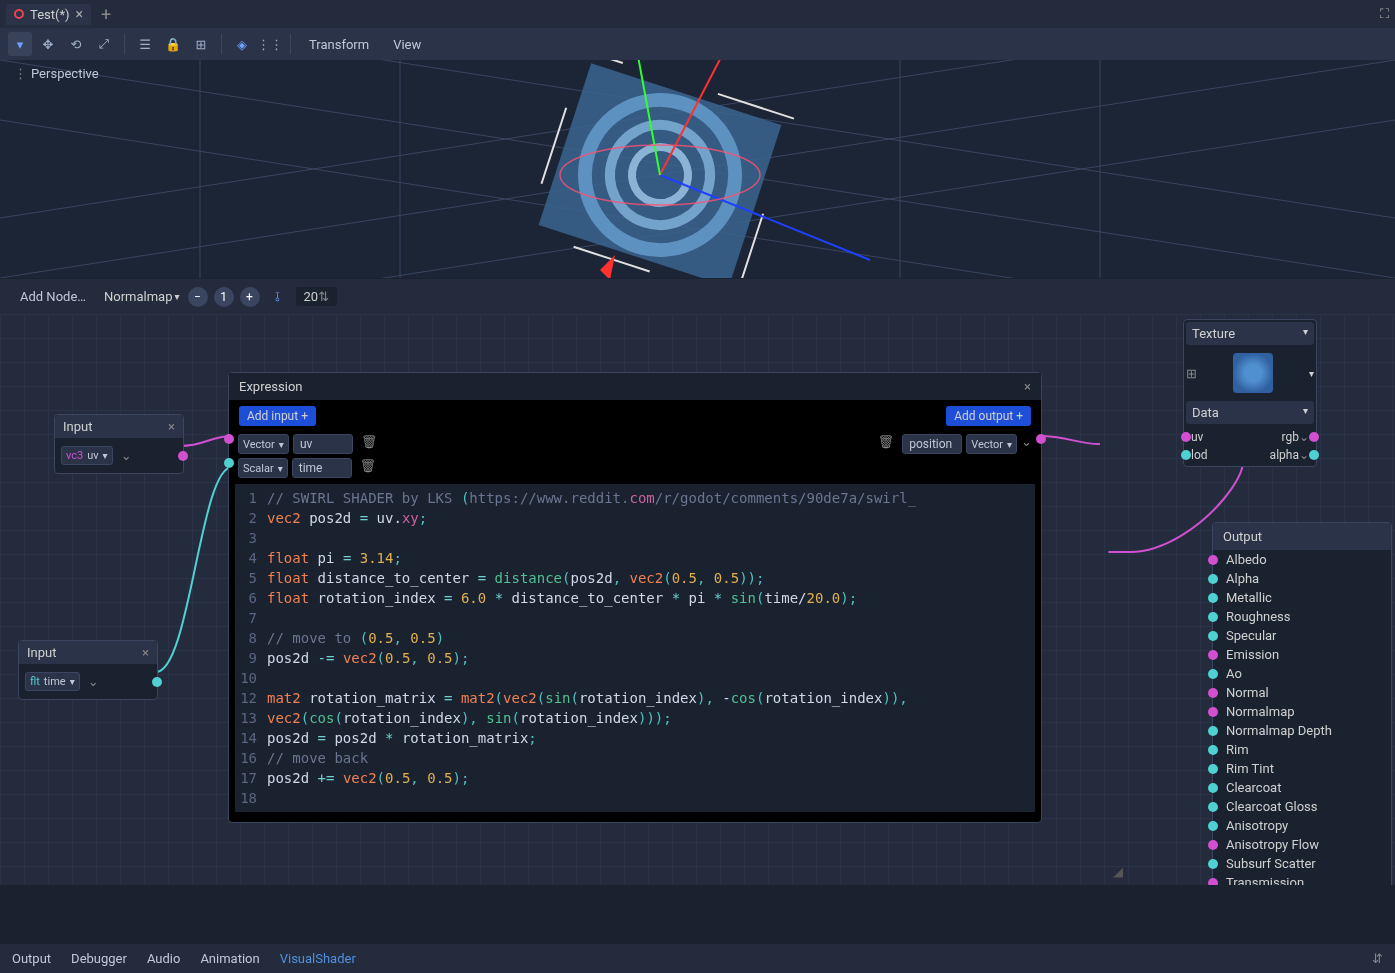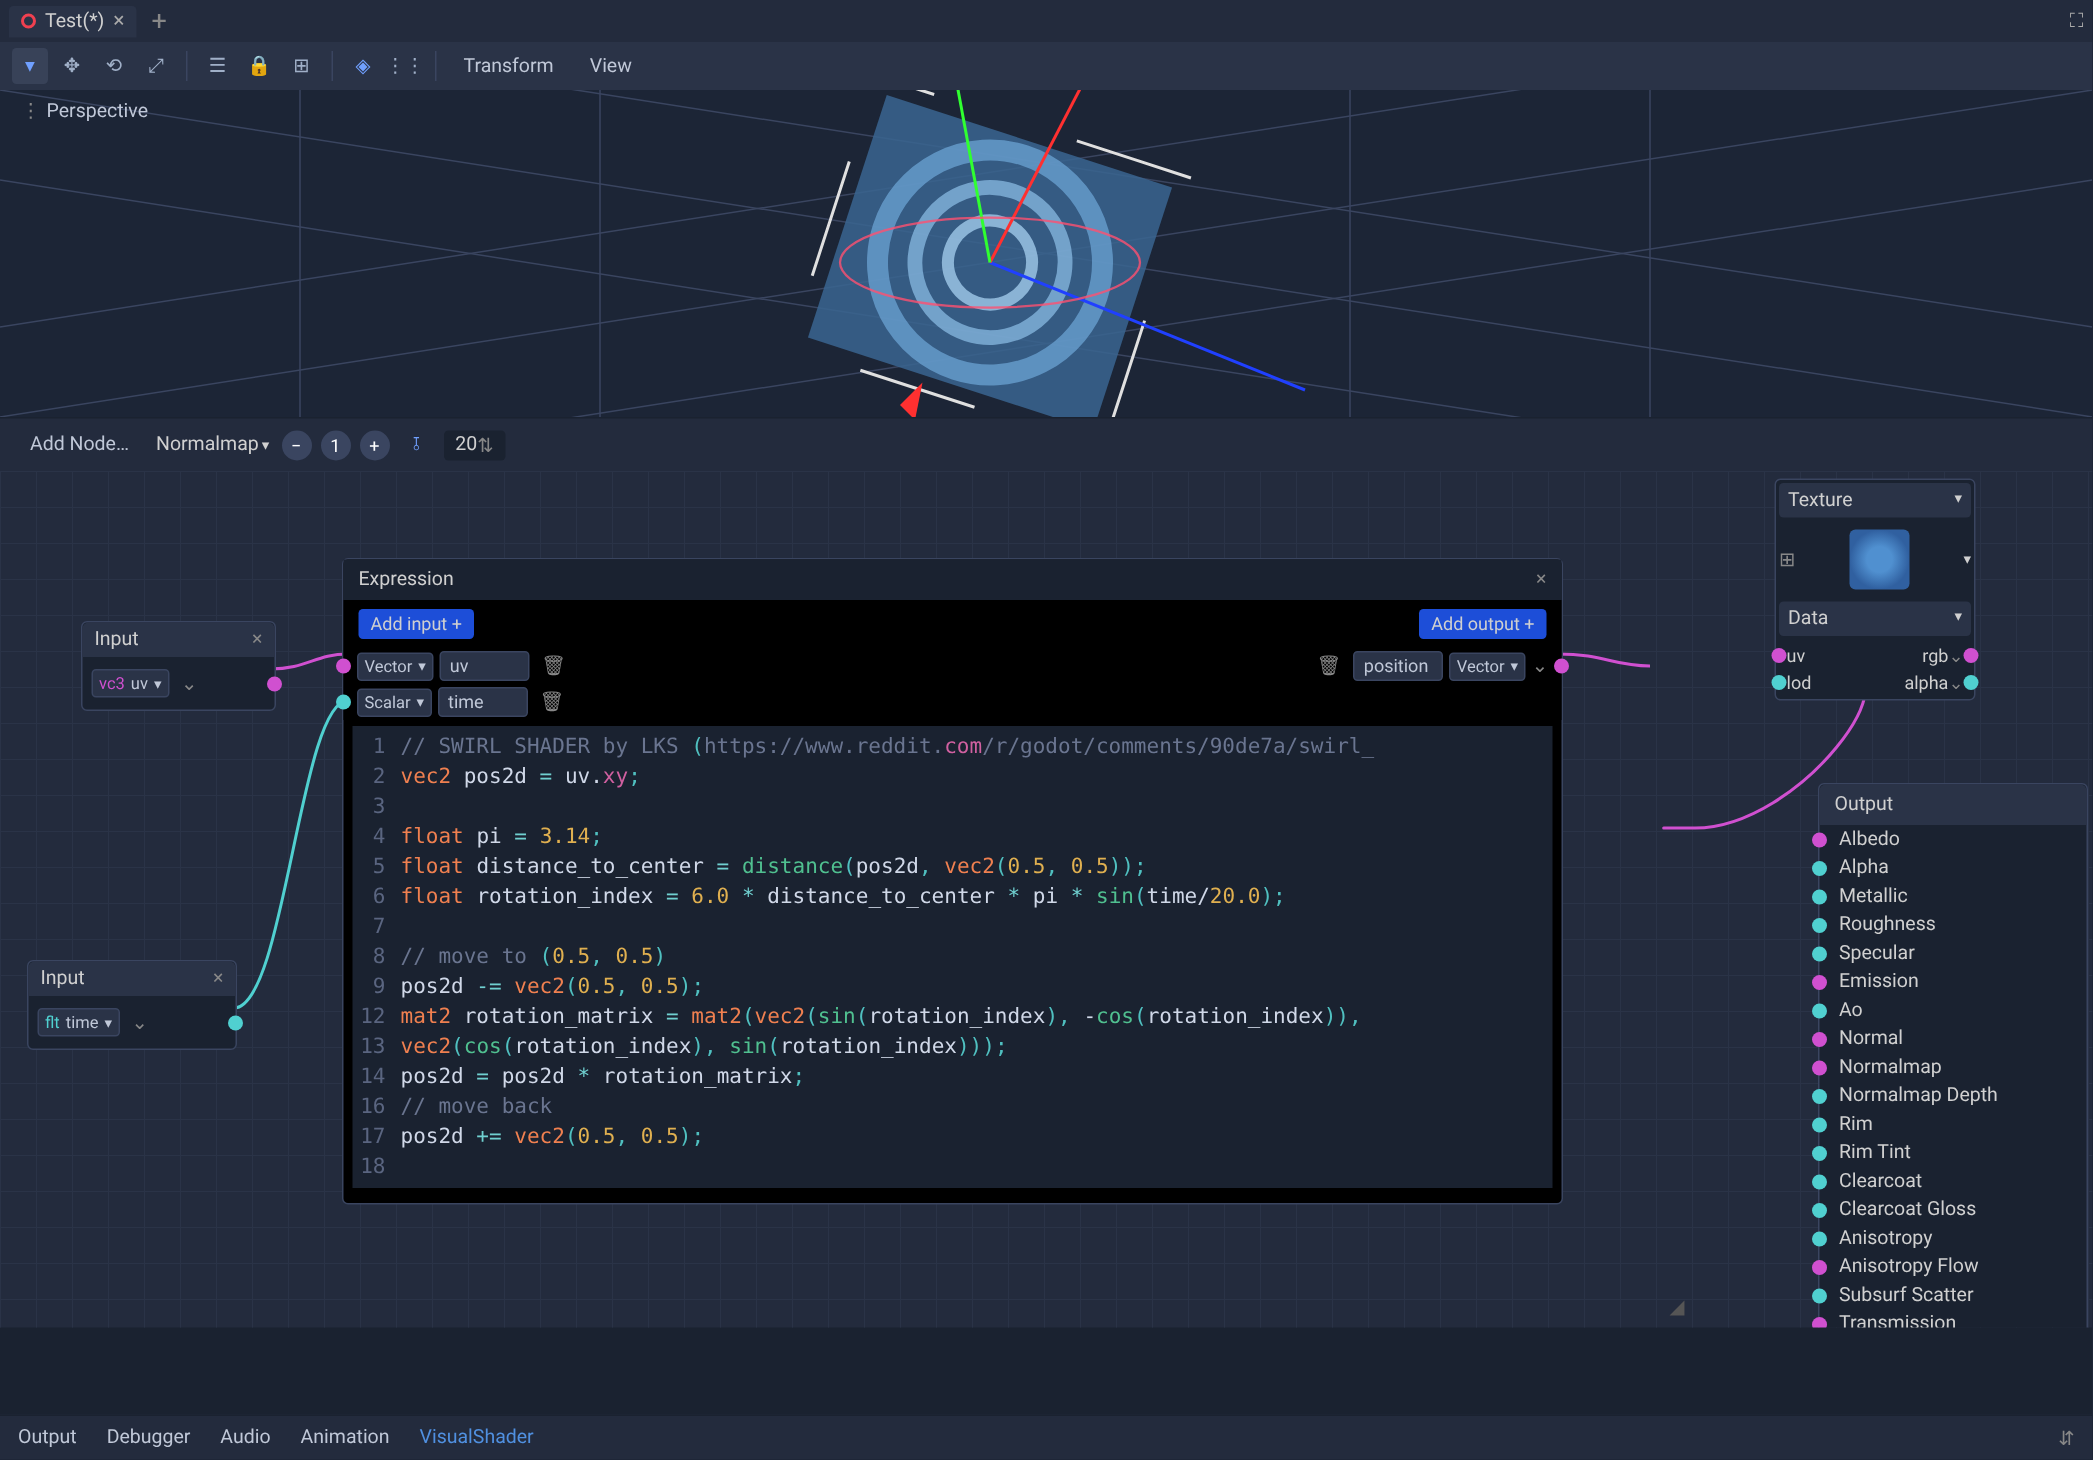--- a/index.html
+++ b/index.html
@@ -51,21 +51,21 @@
 .mini-select { background: #2a3347; border: 1px solid #3a4560; color: #c0c8d8; padding: 2px 4px; border-radius: 3px; font-size: 11px; display:flex; align-items:center; gap:4px; }
 .mini-input { background: #2a3347; border: 1px solid #3a4560; color: #c0c8d8; padding: 2px 6px; border-radius: 3px; font-size: 12px; min-width: 60px; }
 
 
 .expr-node { position: absolute; left: 228px; top: 58px; width: 814px; background: #000; border: 1px solid #3a4560; border-radius: 4px; }
 .expr-title { background: #1a2230; padding: 6px 10px; display: flex; justify-content: space-between; }
 .expr-btns { display: flex; justify-content: space-between; padding: 6px 10px; background: #000; }
 .add-btn { background: #1d4ed8; padding: 3px 8px; border-radius: 3px; cursor: pointer; font-size: 12px; }
 .expr-ports { display: flex; justify-content: space-between; padding: 2px 6px; background: #000; }
 .expr-ports-left, .expr-ports-right { display: flex; flex-direction: column; gap: 4px; }
-.expr-port-row { display: flex; align-items: center; gap: 4px; }
+.expr-port-row { display: flex; gap: 4px; }
 .code-area { background: #1a2230; margin: 4px 6px 10px 6px; font-family: 'Menlo','Consolas',monospace; font-size: 14px; line-height: 20px; padding: 4px 0; overflow:hidden; }
 .code-line { display: flex; }
 .lineno { width: 32px; text-align: right; color: #5a6580; padding-right: 10px; user-select: none; }
 .c-type { color: #f08050; }
 .c-num { color: #e0b050; }
 .c-fn { color: #50c090; }
 .c-comm { color: #6a7590; }
 .c-prop { color: #d060a0; }
 .c-punct { color: #50c0c0; }
 .c-op { color: #70d0d0; }
@@ -284,20 +284,24 @@
         </div>
         <div class="code-line">
           <span class="lineno">8</span>
           <span class="c-id"><span class="c-comm">// move to <span class="c-punct">(</span><span class="c-num">0.5</span><span class="c-punct">,</span> <span class="c-num">0.5</span><span class="c-punct">)</span></span></span>
         </div>
         <div class="code-line">
           <span class="lineno">9</span>
           <span class="c-id">pos2d <span class="c-op">-=</span> <span class="c-type">vec2</span><span class="c-punct">(</span><span class="c-num">0.5</span><span class="c-punct">,</span> <span class="c-num">0.5</span><span class="c-punct">)</span><span class="c-punct">;</span></span>
         </div>
         <div class="code-line">
+          <span class="lineno">10</span>
+          <span class="c-id">&nbsp;</span>
+        </div>
+        <div class="code-line">
           <span class="lineno">12</span>
           <span class="c-id"><span class="c-type">mat2</span> rotation_matrix <span class="c-op">=</span> <span class="c-type">mat2</span><span class="c-punct">(</span><span class="c-type">vec2</span><span class="c-punct">(</span><span class="c-fn">sin</span><span class="c-punct">(</span>rotation_index<span class="c-punct">)</span><span class="c-punct">,</span> -<span class="c-fn">cos</span><span class="c-punct">(</span>rotation_index<span class="c-punct">)</span><span class="c-punct">)</span><span class="c-punct">,</span></span>
         </div>
         <div class="code-line">
           <span class="lineno">13</span>
           <span class="c-id">                            <span class="c-type">vec2</span><span class="c-punct">(</span><span class="c-fn">cos</span><span class="c-punct">(</span>rotation_index<span class="c-punct">)</span><span class="c-punct">,</span> <span class="c-fn">sin</span><span class="c-punct">(</span>rotation_index<span class="c-punct">)</span><span class="c-punct">)</span><span class="c-punct">)</span><span class="c-punct">;</span></span>
         </div>
         <div class="code-line">
           <span class="lineno">14</span>
           <span class="c-id">pos2d <span class="c-op">=</span> pos2d <span class="c-op">*</span> rotation_matrix<span class="c-punct">;</span></span>

